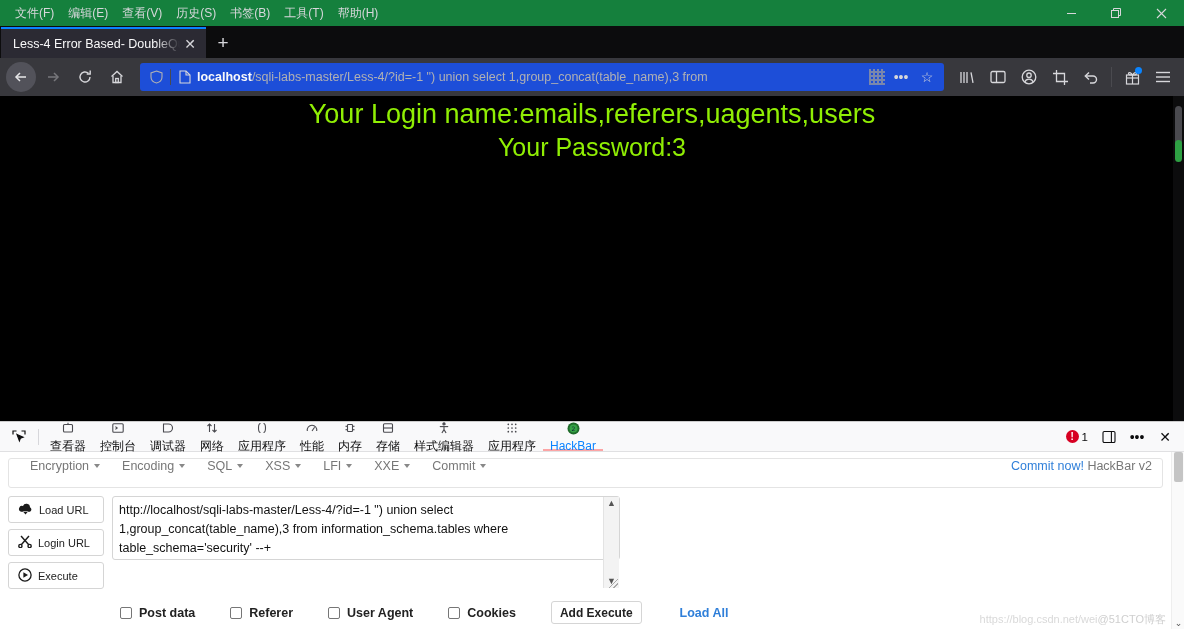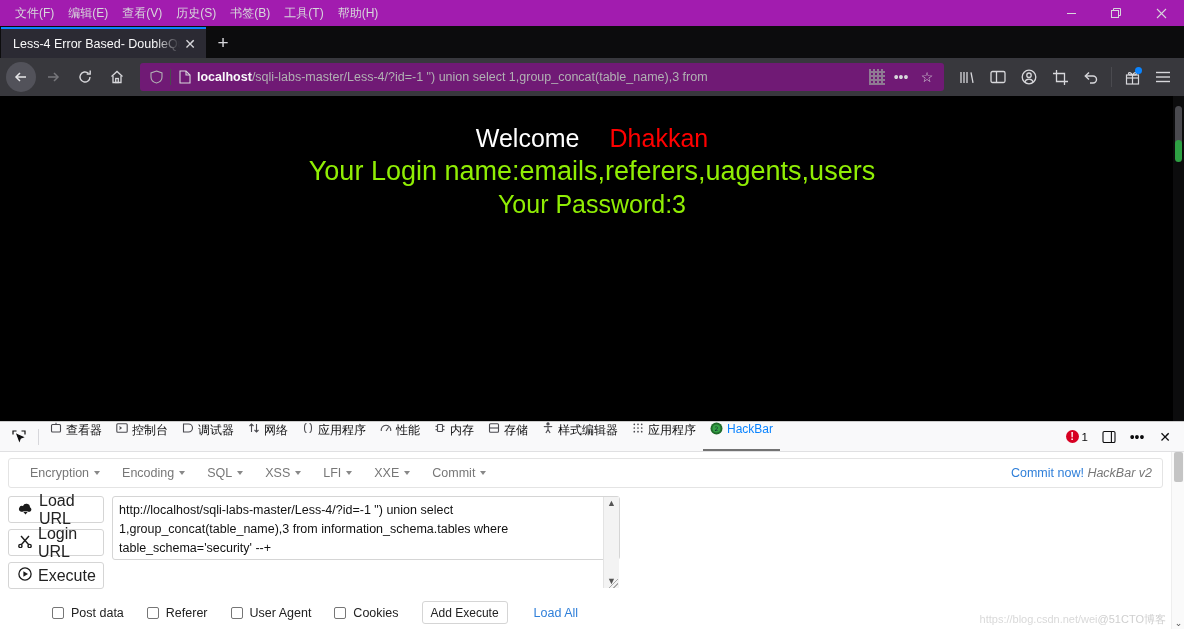--- a/index.html
+++ b/index.html
@@ -7,21 +7,21 @@
     width: 1184px; height: 629px;
     overflow: hidden;
     background: #0c0c0d;
     font-family: "Liberation Sans", sans-serif;
   }
 
   
   .browser { width: 1184px; height: 629px; display: flex; flex-direction: column; }
 
   .menubar {
-    height: 26px; background: #a21caf; display: flex; align-items: center;
+    height: 26px; background: #15803d; display: flex; align-items: center;
     padding-left: 8px; position: relative; flex: 0 0 26px;
   }
   .menubar-item {
     color: #d7d7db; font-size: 12px; padding: 3px 7px; white-space: nowrap;
   }
   .wincontrols { position: absolute; right: 0; top: 0; height: 26px; display: flex; }
   .wc {
     width: 45px; height: 26px; display: flex; align-items: center; justify-content: center;
     color: #d7d7db; font-size: 12px;
   }
@@ -57,21 +57,21 @@
   }
   .navbtn {
     width: 30px; height: 30px; display: flex; align-items: center; justify-content: center;
     border-radius: 15px; color: #d7d7db;
   }
   .navbtn.active-circle { background: #52525a; }
   .navbtn.dim { color: #6d6d72; }
   .navbtn svg { display: block; }
 
   .urlbar {
-    flex: 1; height: 28px; background: #701a75; border-radius: 3px;
+    flex: 1; height: 28px; background: #1d4ed8; border-radius: 3px;
     display: flex; align-items: center; margin: 0 6px; padding: 0 4px;
     min-width: 0;
   }
   .url-icon { width: 24px; display: flex; align-items: center; justify-content: center; color: #b1b1b3; flex: 0 0 24px; }
   .url-sep { width: 1px; height: 16px; background: #4a4a4f; margin: 0 2px; flex: 0 0 1px; }
   .url-text {
     flex: 1; font-size: 12.5px; color: #b1b1b3; white-space: nowrap;
     overflow: hidden; min-width: 0;
     -webkit-mask-image: linear-gradient(to right, #000 95%, transparent 100%);
     mask-image: linear-gradient(to right, #000 95%, transparent 100%);
@@ -154,25 +154,25 @@
   .dt-tabbar {
     height: 30px; background: #f9f9fa; display: flex; align-items: center;
     border-bottom: 1px solid #e0e0e2; padding-left: 4px; flex: 0 0 30px;
   }
   .dt-picker {
     width: 30px; height: 28px; display: flex; align-items: center; justify-content: center;
     color: #0c0c0d;
   }
   .dt-vsep { width: 1px; height: 16px; background: #d7d7db; margin: 0 4px; }
   .dt-tab {
-    height: 29px; display: flex; align-items: flex-start; gap: 4px;
-    padding: 0 7px; font-size: 12px; color: #0c0c0d; white-space: nowrap;
+    height: 29px; display: flex; align-items: center; gap: 4px;
+    padding: 0 7px; font-size: 12px; color: #0c0c0d; white-space: nowrap; flex-direction: column;
   }
   .dt-tab.active {
-    color: #0a84ff; border-bottom: 2px solid #737373;
+    color: #0a84ff; border-bottom: 2px solid #fca5a5;
   }
   .dt-ico { display: flex; align-items: center; color: #4a4a4f; }
   .dt-right { margin-left: auto; display: flex; align-items: center; padding-right: 6px; gap: 2px; }
   .err-badge {
     display: flex; align-items: center; gap: 3px; font-size: 11.5px; color: #0c0c0d;
     padding-right: 6px;
   }
   .err-circle {
     width: 13px; height: 13px; border-radius: 50%; background: #d70022; color: #fff;
     font-size: 10px; font-weight: bold; display: flex; align-items: center; justify-content: center;
@@ -180,42 +180,42 @@
   .dt-iconbtn {
     width: 26px; height: 26px; display: flex; align-items: center; justify-content: center;
     color: #0c0c0d; font-size: 14px;
   }
 
   
   .hb { flex: 1 1 auto; background: #fff; display: flex; position: relative; overflow: hidden; }
   .hb-inner { flex: 1 1 auto; display: flex; flex-direction: column; min-width: 0; }
   .hb-menubar {
     height: 30px; border: 1px solid #e2e2e2; border-left: 0; border-right: 0;
-    background: #fff; display: flex; align-items: center; padding-left: 10px;
+    background: #fff; display: flex; align-items: flex-start; padding-left: 10px;
     margin: 6px 8px 0 8px; border-radius: 3px; flex: 0 0 30px;
     border: 1px solid #e4e4e4;
   }
   .hb-menu {
     font-size: 12.5px; color: #777; padding: 0 11px; display: flex; align-items: center; gap: 5px;
     white-space: nowrap;
   }
   .caret {
     width: 0; height: 0; border-left: 3.5px solid transparent; border-right: 3.5px solid transparent;
     border-top: 4px solid #888;
   }
   .hb-commit { margin-left: auto; padding-right: 10px; font-size: 12.5px; white-space: nowrap; }
   .hb-commit a { color: #2f7fd9; text-decoration: none; }
-  .hb-commit span { color: #777; font-style: italic; }
+  .hb-commit span { color: #777; }
 
   .hb-body { display: flex; padding: 8px 8px 0 8px; gap: 8px; }
   .hb-btncol { display: flex; flex-direction: column; gap: 6px; flex: 0 0 96px; }
   .hb-btn {
     height: 27px; border: 1px solid #d5d5d5; border-radius: 3px; background: #fff;
     display: flex; align-items: center; gap: 6px; padding-left: 9px;
-    font-size: 16px; color: #222;
+    font-size: 11px; color: #222;
   }
   .hb-btn svg { flex: 0 0 auto; }
   .hb-urlbox { flex: 1 1 auto; min-width: 0; max-width: 508px; position: relative; }
   .hb-textarea {
     width: 100%; height: 64px; border: 1px solid #d5d5d5; border-radius: 3px;
     background: #fff; font-size: 12.5px; color: #111; line-height: 19px;
     padding: 4px 22px 4px 6px; resize: none; overflow: hidden;
     font-family: "Liberation Sans", sans-serif;
     word-break: break-word;
   }
@@ -227,21 +227,21 @@
   }
   .ta-arrow { font-size: 9px; color: #555; line-height: 1; }
   .ta-grip {
     position: absolute; right: 2px; bottom: 1px; width: 9px; height: 9px;
     background:
       linear-gradient(135deg, transparent 46%, #aaa 46%, #aaa 54%, transparent 54%),
       linear-gradient(135deg, transparent 71%, #aaa 71%, #aaa 79%, transparent 79%);
   }
 
   .hb-optrow {
-    display: flex; align-items: center; gap: 4px; padding: 12px 0 0 52px;
+    display: flex; align-items: center; gap: 16px; padding: 12px 0 0 120px; font-weight: bold;
   }
   .hb-check {
     display: flex; align-items: center; gap: 7px; font-size: 12.5px; color: #222;
     margin-right: 19px; white-space: nowrap;
   }
   .cbox {
     width: 12px; height: 12px; border: 1px solid #767676; border-radius: 2px; background: #fff;
     flex: 0 0 12px;
   }
   .hb-addheader {
@@ -405,23 +405,20 @@
         <svg width="16" height="14" viewBox="0 0 16 14" stroke="#d7d7db" stroke-width="1.4">
             <line x1="1" y1="2.5" x2="15" y2="2.5"></line>
             <line x1="1" y1="7" x2="15" y2="7"></line>
             <line x1="1" y1="11.5" x2="15" y2="11.5"></line>
           </svg>
       </div>
     </div>
   </div>
 
   <div class="content">
-    <div class="welcome-line">
-      <span class="welcome-word">Welcome</span><span class="welcome-user">Dhakkan</span>
-    </div>
     <div class="login-line">Your Login name:emails,referers,uagents,users</div>
     <div class="pass-line">Your Password:3</div>
 
 
     <div class="page-scroll">
       <div class="page-thumb"></div>
       <div class="page-thumb-green"></div>
     </div>
   </div>
 

